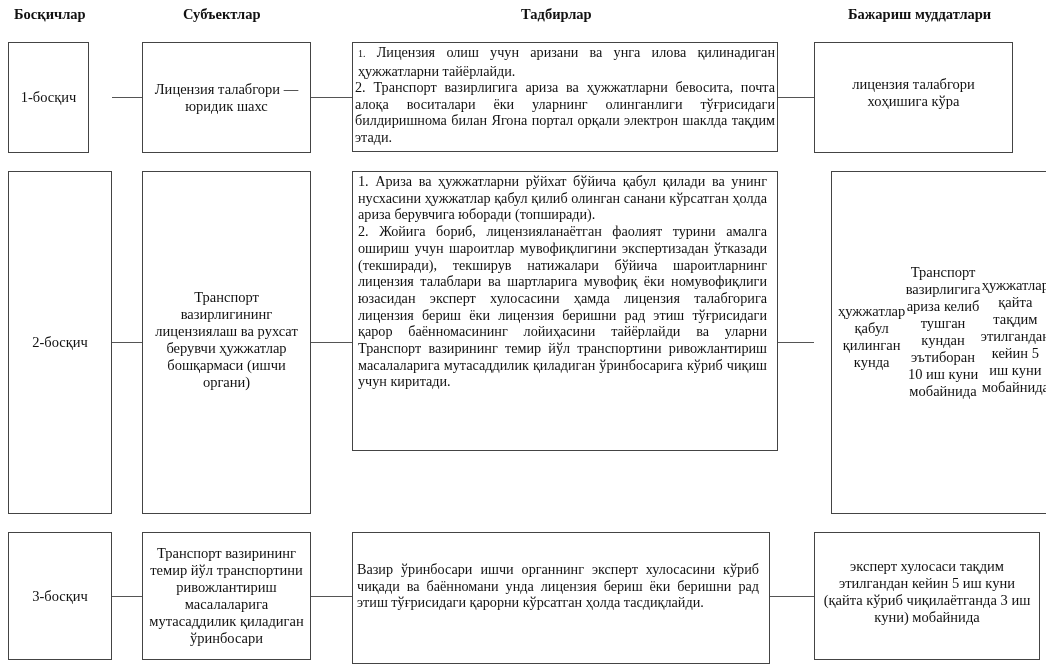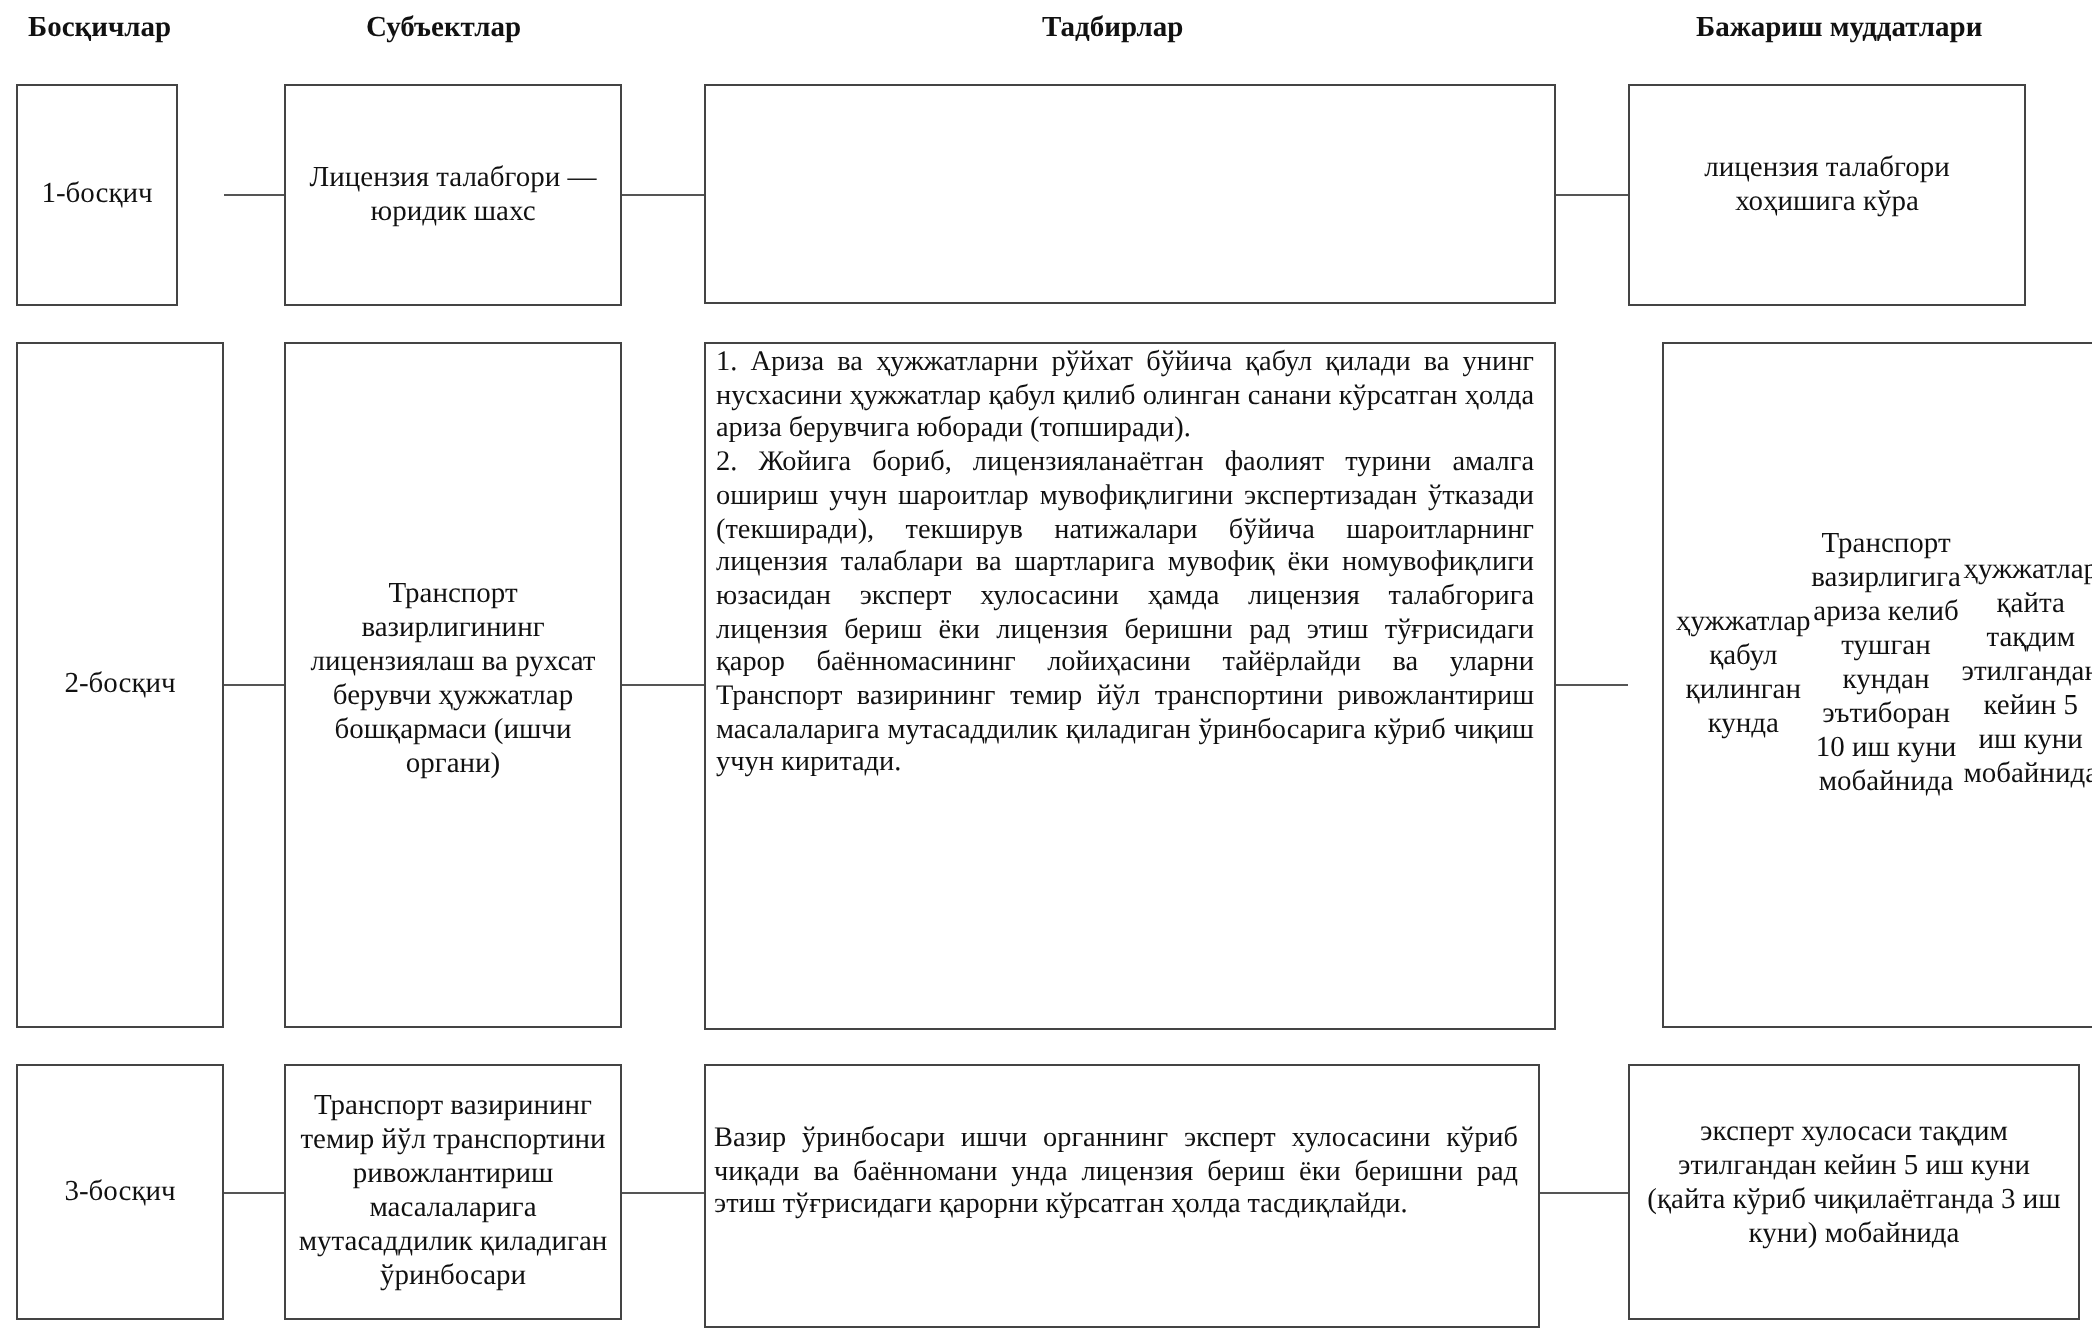--- a/index.html
+++ b/index.html
@@ -25,35 +25,37 @@
 
 <div class="box" style="left:8px; top:42px; width:81px; height:111px;">
   <span>1-босқич</span>
 </div>
 <div class="line" style="left:112px; top:97px; width:30px;"></div>
 <div class="box" style="left:142px; top:42px; width:169px; height:111px; padding:0 6px;">
   <span>Лицензия талабгори — юридик шахс</span>
 </div>
 <div class="line" style="left:311px; top:97px; width:41px;"></div>
 <div class="box text" style="left:352px; top:42px; width:426px; height:110px; padding-top:1px;">
+  <p style="padding-left:3px;"><span class="small-num">1.</span><span> Лицензия олиш учун аризани ва унга илова қилинадиган ҳужжатларни тайёрлайди.</span></p>
+  <p><span>2.</span><span> Транспорт вазирлигига ариза ва ҳужжатларни бевосита, почта алоқа воситалари ёки уларнинг олинганлиги тўғрисидаги билдиришнома билан Ягона портал орқали электрон шаклда тақдим этади.</span></p>
 </div>
 <div class="line" style="left:778px; top:97px; width:36px;"></div>
 <div class="box" style="left:814px; top:42px; width:199px; height:111px; padding:0 8px;">
   <span style="display:block; width:150px; margin-top:-10px;">лицензия талабгори хоҳишига кўра</span>
 </div>
 
 <div class="box" style="left:8px; top:171px; width:104px; height:343px;">
   <span>2-босқич</span>
 </div>
 <div class="line" style="left:112px; top:342px; width:30px;"></div>
 <div class="box" style="left:142px; top:171px; width:169px; height:343px; padding:0 6px;">
   <span style="margin-top:-6px;">Транспорт вазирлигининг лицензиялаш ва рухсат берувчи ҳужжатлар бошқармаси (ишчи органи)</span>
 </div>
 <div class="line" style="left:311px; top:342px; width:41px;"></div>
-<div class="box text" style="left:352px; top:171px; width:426px; height:344px; padding:1px 10px 0 5px; line-height:16.7px;">
+<div class="box text" style="left:352px; top:171px; width:426px; height:280px; padding:1px 10px 0 5px; line-height:16.7px;">
   <p><span>1.</span><span> Ариза ва ҳужжатларни рўйхат бўйича қабул қилади ва унинг нусхасини ҳужжатлар қабул қилиб олинган санани кўрсатган ҳолда ариза берувчига юборади (топширади).</span></p>
   <p><span>2.</span><span> Жойига бориб, лицензияланаётган фаолият турини амалга ошириш учун шароитлар мувофиқлигини экспертизадан ўтказади (текширади), текширув натижалари бўйича шароитларнинг лицензия талаблари ва шартларига мувофиқ ёки номувофиқлиги юзасидан эксперт хулосасини ҳамда лицензия талабгорига лицензия бериш ёки лицензия беришни рад этиш тўғрисидаги қарор баённомасининг лойиҳасини тайёрлайди ва уларни Транспорт вазирининг темир йўл транспортини ривожлантириш масалаларига мутасаддилик қиладиган ўринбосарига кўриб чиқиш учун киритади.</span></p>
 </div>
 <div class="line" style="left:778px; top:342px; width:36px;"></div>
 <div class="box col4" style="left:814px; top:171px; width:226px; height:343px; padding:2px 6px 14px 6px;">
   <span style="display:block; width:170px;">ҳужжатлар қабул қилинган кунда</span>
   <span style="display:block; margin-top:-10px;">Транспорт вазирлигига ариза келиб тушган кундан эътиборан 10 иш куни мобайнида</span>
   <span style="display:block; width:180px;">ҳужжатлар қайта тақдим этилгандан кейин 5 иш куни мобайнида</span>
 </div>
 

